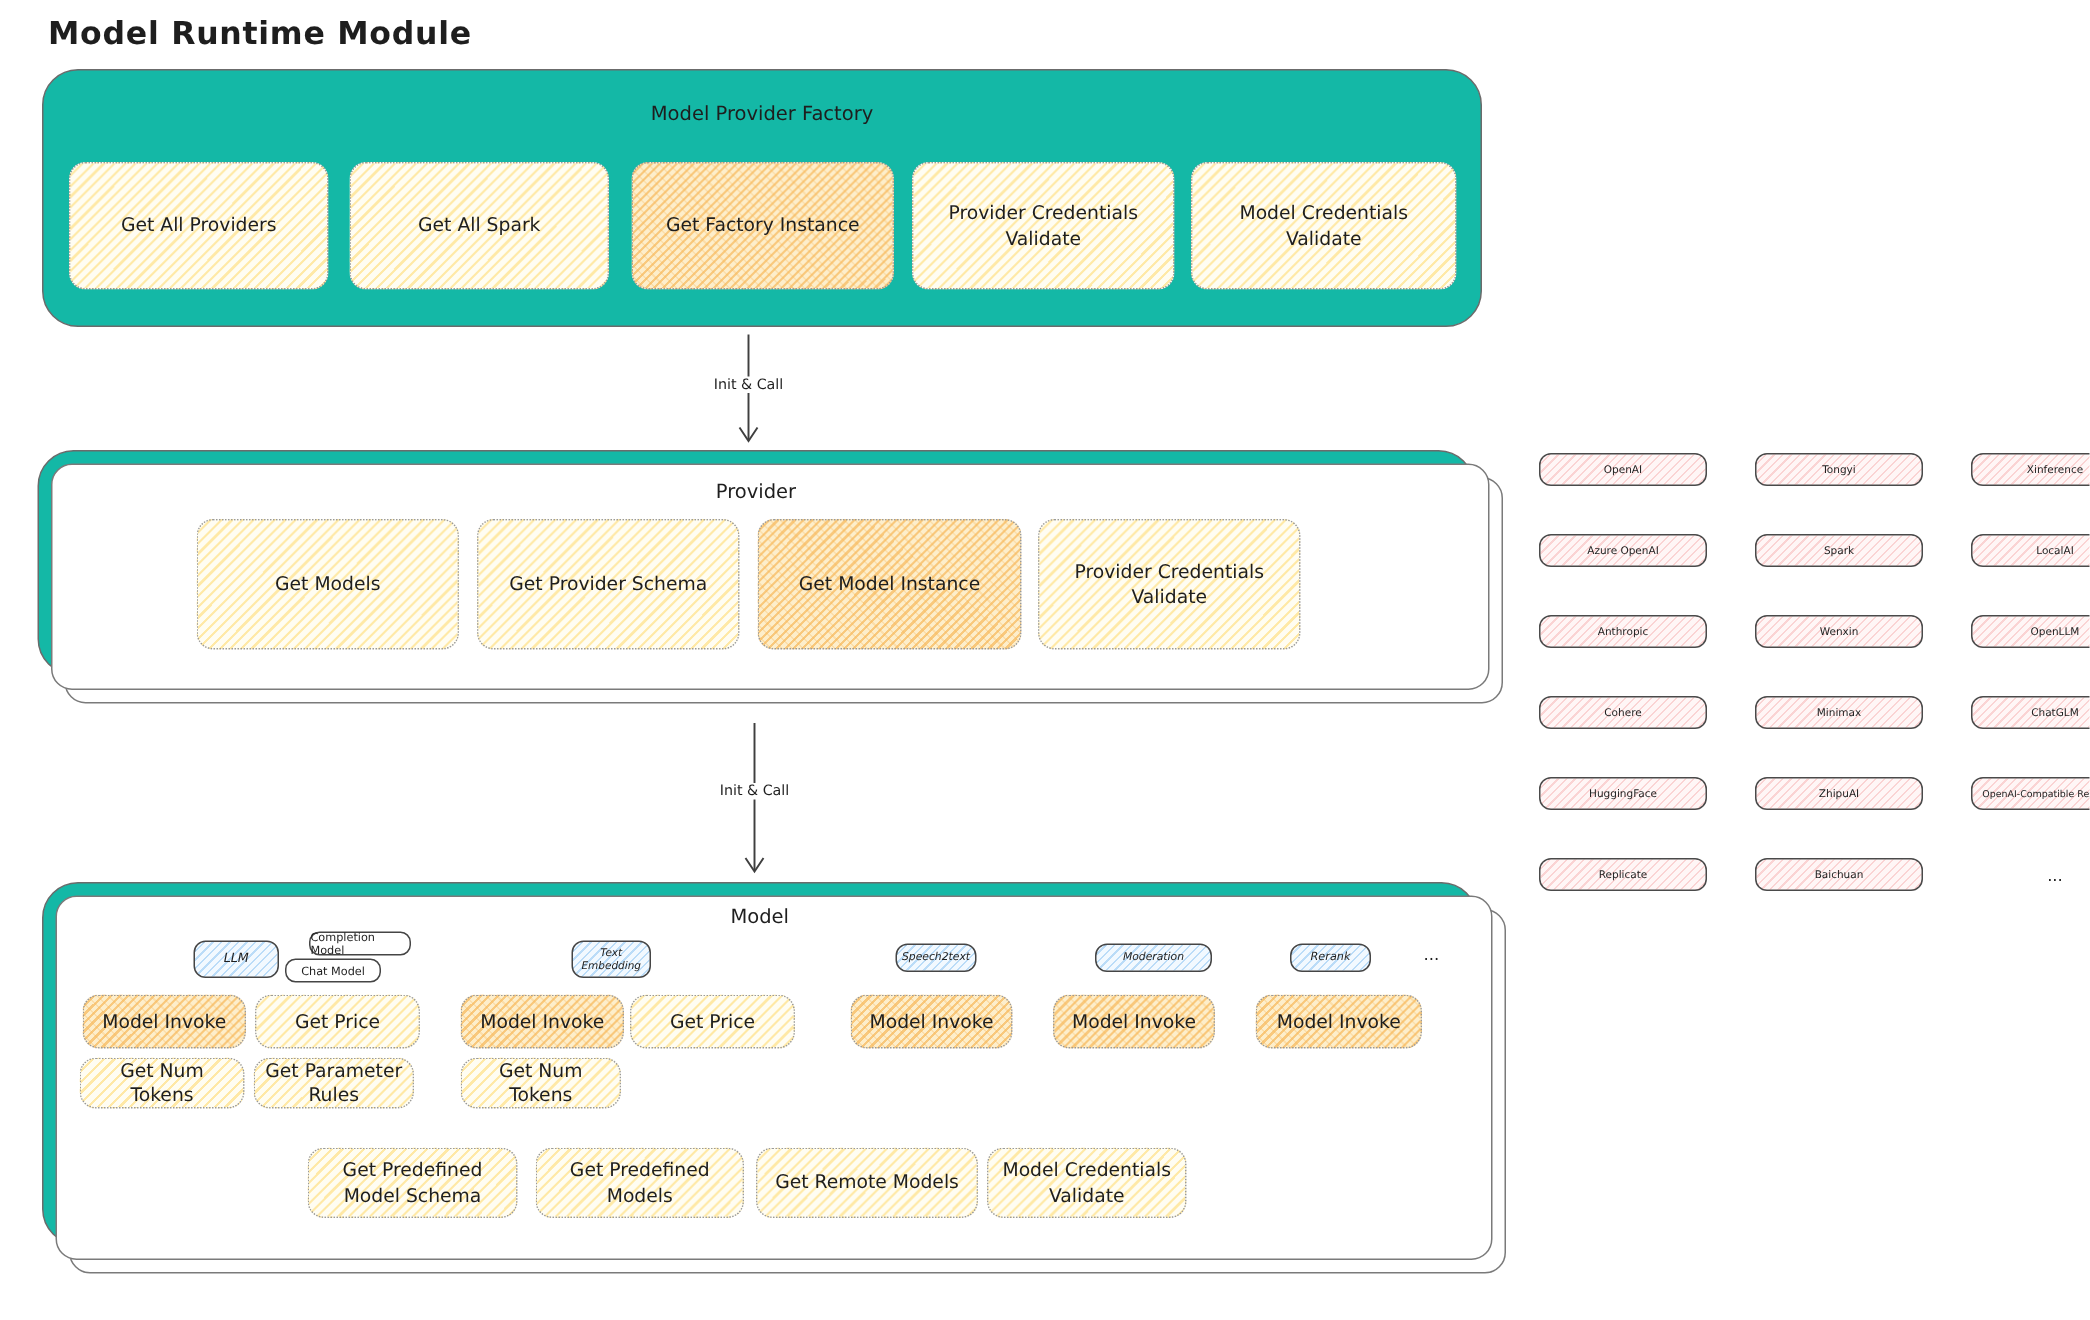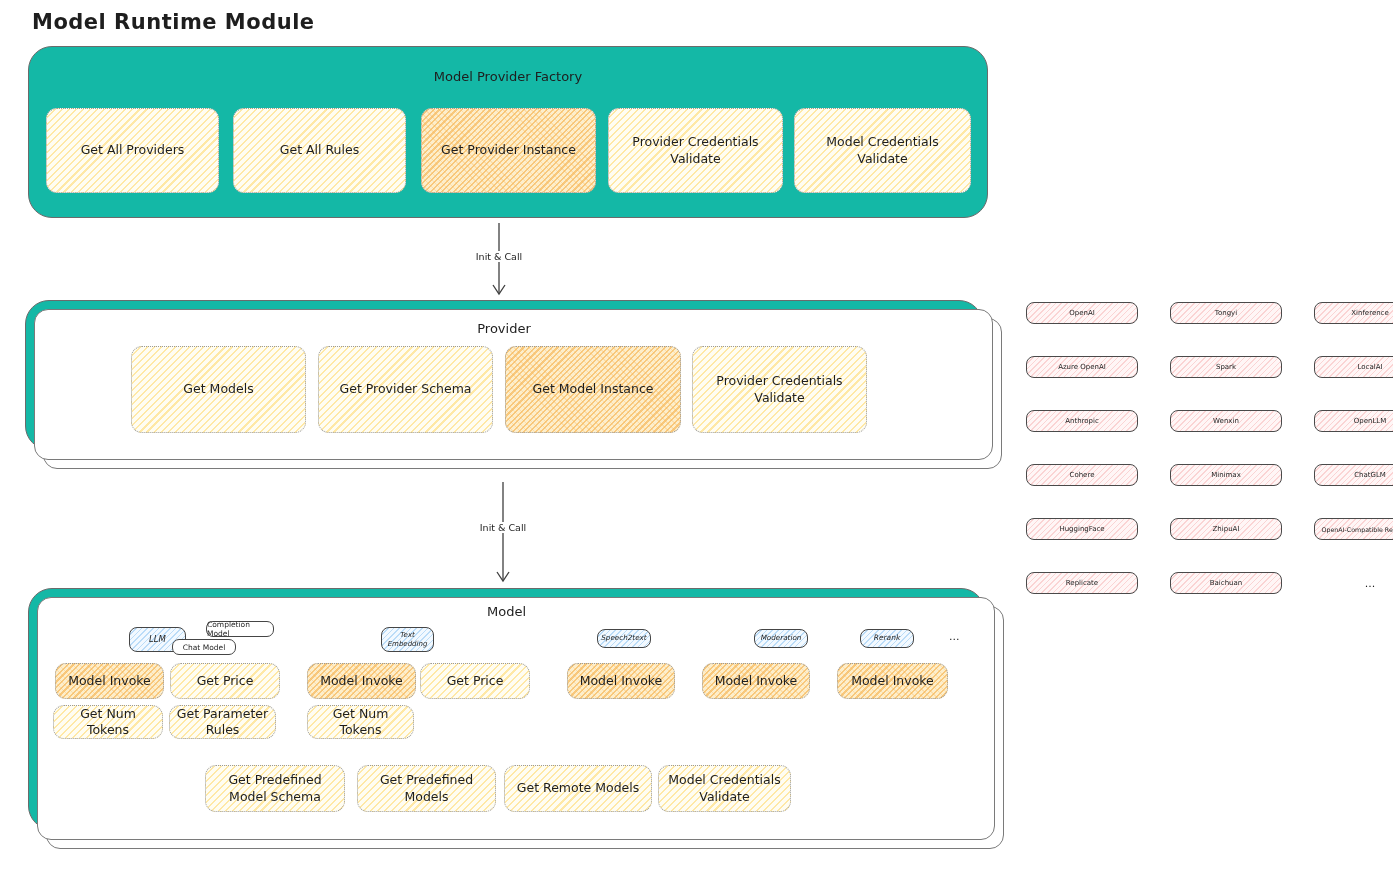--- a/index.html
+++ b/index.html
@@ -128,22 +128,22 @@
   }
 </style>
 </head>
 <body>
 
 <div class="page-title">Model Runtime Module</div>
 
 <div class="container-box" style="left:28px; top:46px; width:960px; height:172px;">
   <div class="section-title" style="top:22px;">Model Provider Factory</div>
   <div class="action" style="left:17px; top:61px; width:173px; height:85px;">Get All Providers</div>
-  <div class="action" style="left:204px; top:61px; width:173px; height:85px;">Get All Rules</div>
-  <div class="action hl" style="left:392px; top:61px; width:175px; height:85px;">Get Provider Instance</div>
+  <div class="action" style="left:204px; top:61px; width:173px; height:85px;">Get All Spark</div>
+  <div class="action hl" style="left:392px; top:61px; width:175px; height:85px;">Get Factory Instance</div>
   <div class="action" style="left:579px; top:61px; width:175px; height:85px;">Provider Credentials Validate</div>
   <div class="action" style="left:765px; top:61px; width:177px; height:85px;">Model Credentials Validate</div>
 </div>
 
 <svg class="arrow-svg" style="left:488px; top:223px;" width="22" height="74" viewBox="0 0 22 74">
   <line x1="11" y1="0" x2="11" y2="70" stroke="#3f3f3f" stroke-width="1.3"></line>
   <polyline points="5,62 11,71 17,62" fill="none" stroke="#3f3f3f" stroke-width="1.3"></polyline>
 </svg>
 <div class="arrow-label" style="left:499px; top:251px;">Init &amp; Call</div>
 
@@ -180,24 +180,24 @@
   <line x1="11" y1="0" x2="11" y2="98" stroke="#3f3f3f" stroke-width="1.3"></line>
   <polyline points="5,90 11,99 17,90" fill="none" stroke="#3f3f3f" stroke-width="1.3"></polyline>
 </svg>
 <div class="arrow-label" style="left:503px; top:522px;">Init &amp; Call</div>
 
 <div class="container-box stack" style="left:28px; top:588px; width:957px; height:242px;">
   <div class="section-title" style="top:15px;">Model</div>
 
   <div class="badge-blue" style="left:100px; top:38px; width:57px; height:25px;">LLM</div>
   <div class="badge-white" style="left:161px; top:32px; width:68px; height:16px;margin-left:16px;">Completion Model</div>
-  <div class="badge-white" style="left:143px; top:50px; width:64px; height:16px;">Chat Model</div>
+  <div class="badge-white" style="left:161px; top:50px; width:64px; height:16px;">Chat Model</div>
   <div class="badge-blue" style="left:352px; top:38px; width:53px; height:25px; font-size:7px; padding:0 4px;">Text Embedding</div>
   <div class="badge-blue" style="left:568px; top:40px; width:54px; height:19px; font-size:7.2px;">Speech2text</div>
-  <div class="badge-blue" style="left:725px; top:40px; width:54px; height:19px; font-size:7.2px;">Moderation</div>
+  <div class="badge-blue" style="left:701px; top:40px; width:78px; height:19px; font-size:7.2px;">Moderation</div>
   <div class="badge-blue" style="left:831px; top:40px; width:54px; height:19px; font-size:7.5px;">Rerank</div>
   <div class="ellipsis-text" style="left:920px; top:41px;">...</div>
 
   <div class="action hl" style="left:26px; top:74px; width:109px; height:36px;">Model Invoke</div>
   <div class="action" style="left:141px; top:74px; width:110px; height:36px;">Get Price</div>
   <div class="action hl" style="left:278px; top:74px; width:109px; height:36px;">Model Invoke</div>
   <div class="action" style="left:391px; top:74px; width:110px; height:36px;">Get Price</div>
   <div class="action hl" style="left:538px; top:74px; width:108px; height:36px;">Model Invoke</div>
   <div class="action hl" style="left:673px; top:74px; width:108px; height:36px;">Model Invoke</div>
   <div class="action hl" style="left:808px; top:74px; width:111px; height:36px;">Model Invoke</div>

